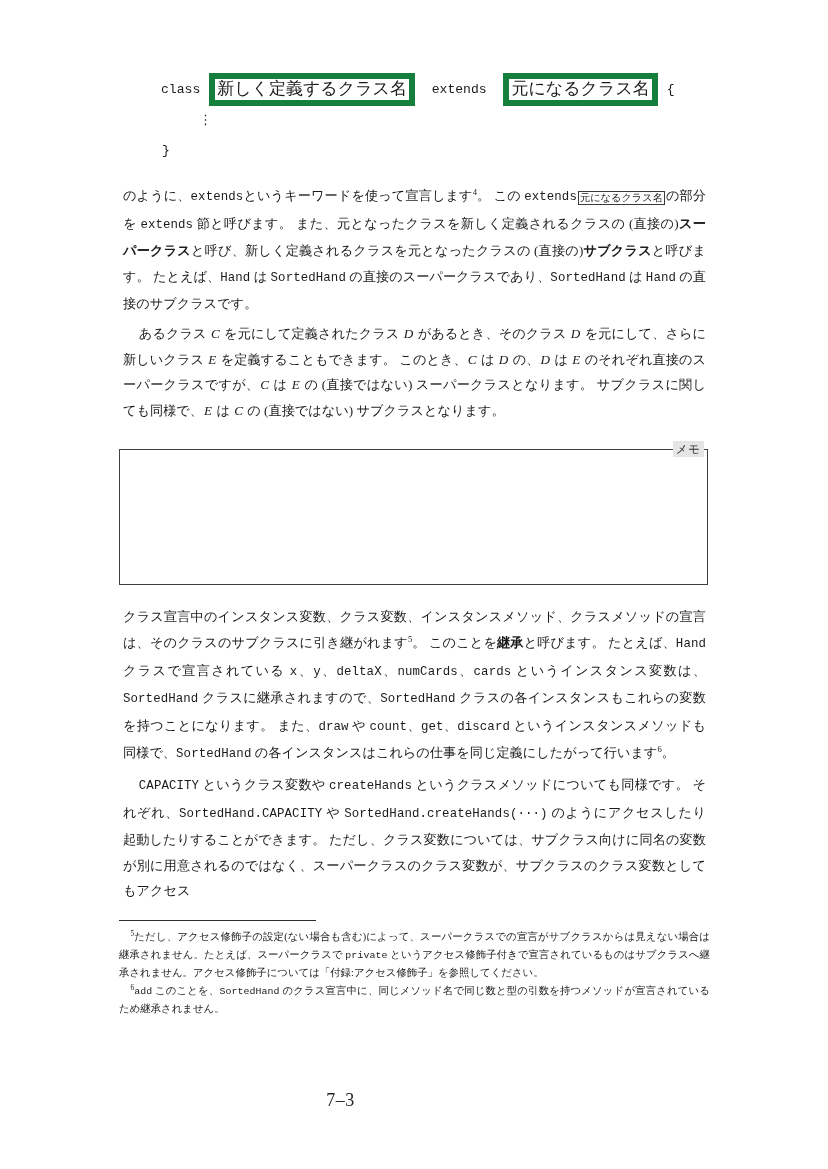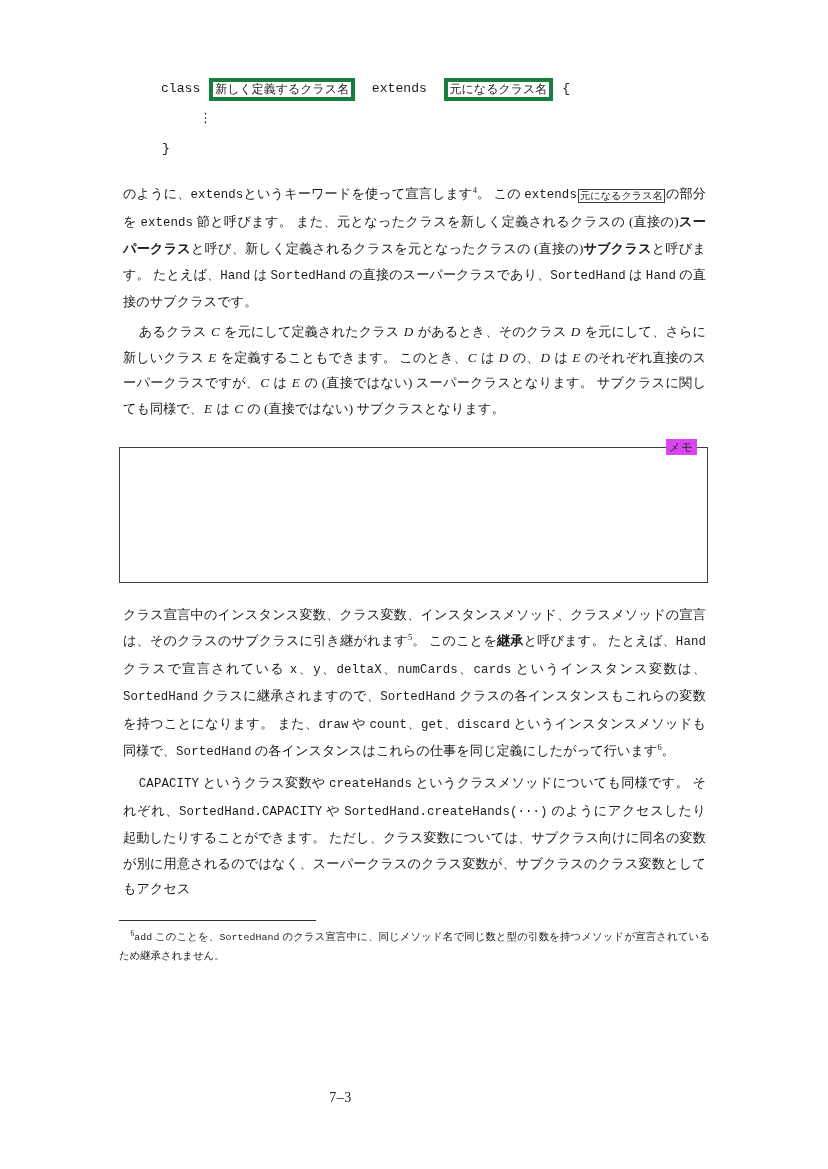--- a/index.html
+++ b/index.html
@@ -47,25 +47,25 @@
     font-style: italic;
     padding: 0 1px;
   }
   sup.fn {
     font-size: 8.6px;
     vertical-align: super;
     line-height: 0;
   }
   
   .boxed {
-    border: 4px solid #15803d;
+    border: 6px solid #15803d;
     padding: 0px 2px 1px 2px;
     display: inline-block;
     line-height: 1.18;
-    font-size: 12px;
+    font-size: 17px;
     margin: 0 1px;
     vertical-align: -1px;
     white-space: nowrap;
   }
   .boxed-sm {
     border: 1px solid #3a3a3a;
     padding: 0px 1px 0px 1px;
     display: inline-block;
     line-height: 1.15;
     font-size: 10.2px;
@@ -111,23 +111,23 @@
     position: absolute;
     left: 0; top: 8px;
     width: 589px;
     height: 136px;
     border: 1px solid #3f3f3f;
     box-sizing: border-box;
     background: #fff;
   }
   .memo-label {
     position: absolute;
-    right: 13px;
+    right: 6px;
     top: 0px;
-    background: #d946ef;
+    background: #e5e5e5;
     padding: 0 3px;
     font-size: 11.4px;
     line-height: 16px;
     color: #2b2b2b;
     letter-spacing: 1px;
   }
   
   .section-head {
     margin: 38px 0 0 0;
     font-size: 14.6px;
@@ -166,21 +166,21 @@
     vertical-align: super;
     line-height: 0;
   }
   
   .page-number {
     position: absolute;
     left: 0;
     top: 1090px;
     width: 681px;
     text-align: center;
-    font-size: 14px;
+    font-size: 18px;
     letter-spacing: 0.5px;
     color: #222;
   }
 </style>
 </head>
 <body>
 
 <div class="page">
 
   <div class="content">
@@ -207,19 +207,20 @@
 
       <p class="para indent"><span></span><span class="mono">CAPACITY</span><span> というクラス変数や </span><span class="mono">createHands</span><span> というクラスメソッドについても同様です。 それぞれ、</span><span class="mono">SortedHand.CAPACITY</span><span> や </span><span class="mono">SortedHand.createHands(···)</span><span> のようにアクセスしたり起動したりすることができます。 ただし、クラス変数については、サブクラス向けに同名の変数が別に用意されるのではなく、スーパークラスのクラス変数が、サブクラスのクラス変数としてもアクセス</span></p>
     </div>
 
   </div>
 
   <div class="fn-area">
     <div class="fn-rule"></div>
 
 
+    <p class="fn-item"><sup class="marker">5</sup><span>ただし、アクセス修飾子の設定(ない場合も含む)によって、スーパークラスでの宣言がサブクラスからは見えない場合は継承されません。たとえば、スーパークラスで </span><span class="mono">private</span><span> というアクセス修飾子付きで宣言されているものはサブクラスへ継承されません。アクセス修飾子については「付録:アクセス修飾子」を参照してください。</span></p>
 
     <p class="fn-item"><sup class="marker">6</sup><span class="mono">add</span><span> このことを、</span><span class="mono">SortedHand</span><span> のクラス宣言中に、同じメソッド名で同じ数と型の引数を持つメソッドが宣言されているため継承されません。</span></p>
   </div>
 
   <div class="page-number">7–3</div>
 
 </div>
 
 </body></html>

